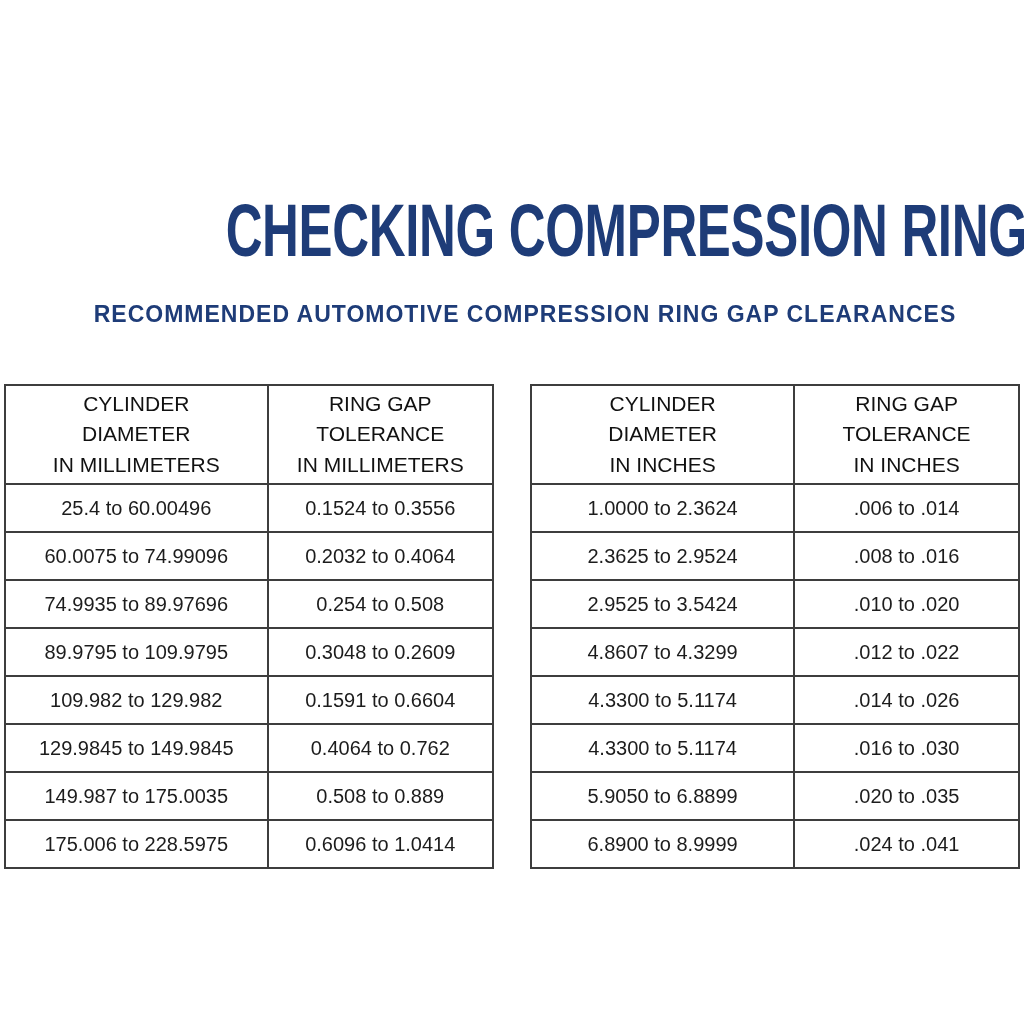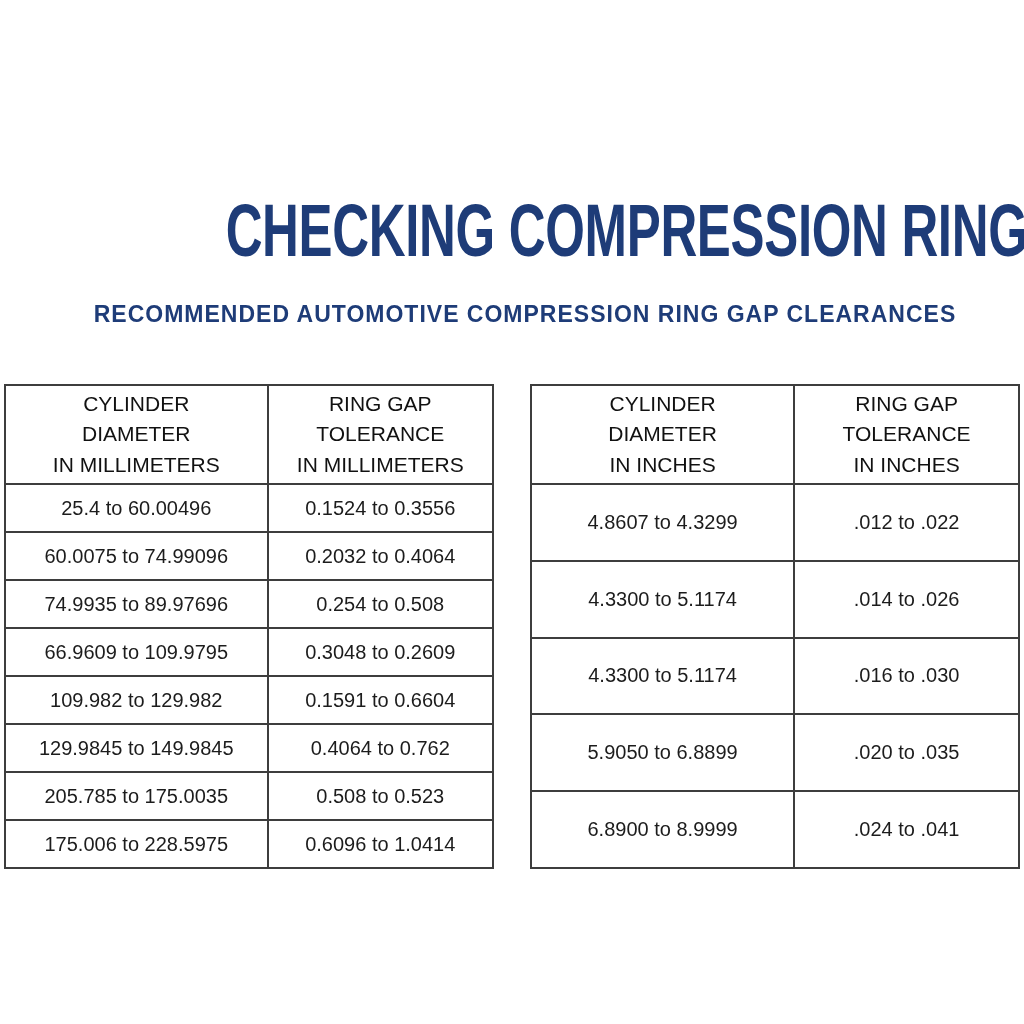--- a/index.html
+++ b/index.html
@@ -62,54 +62,66 @@
           </tr>
           <tr>
             <td>60.0075 to 74.99096</td>
             <td>0.2032 to 0.4064</td>
           </tr>
           <tr>
             <td>74.9935 to 89.97696</td>
             <td>0.254 to 0.508</td>
           </tr>
           <tr>
-            <td>66.9609 to 109.9795</td>
+            <td>89.9795 to 109.9795</td>
             <td>0.3048 to 0.2609</td>
           </tr>
           <tr>
             <td>109.982 to 129.982</td>
             <td>0.1591 to 0.6604</td>
           </tr>
           <tr>
             <td>129.9845 to 149.9845</td>
             <td>0.4064 to 0.762</td>
           </tr>
           <tr>
-            <td>205.785 to 175.0035</td>
-            <td>0.508 to 0.523</td>
+            <td>149.987 to 175.0035</td>
+            <td>0.508 to 0.889</td>
           </tr>
           <tr>
             <td>175.006 to 228.5975</td>
             <td>0.6096 to 1.0414</td>
           </tr>
         </tbody>
     </table>
 
     <table>
       <thead>
         <tr>
           <th>CYLINDER
 DIAMETER
 IN INCHES</th>
           <th>RING GAP
 TOLERANCE
 IN INCHES</th>
         </tr>
       </thead>
       <tbody>
+          <tr>
+            <td>1.0000 to 2.3624</td>
+            <td>.006 to .014</td>
+          </tr>
+          <tr>
+            <td>2.3625 to 2.9524</td>
+            <td>.008 to .016</td>
+          </tr>
+          <tr>
+            <td>2.9525 to 3.5424</td>
+            <td>.010 to .020</td>
+          </tr>
           <tr>
             <td>4.8607 to 4.3299</td>
             <td>.012 to .022</td>
           </tr>
           <tr>
             <td>4.3300 to 5.1174</td>
             <td>.014 to .026</td>
           </tr>
           <tr>
             <td>4.3300 to 5.1174</td>

